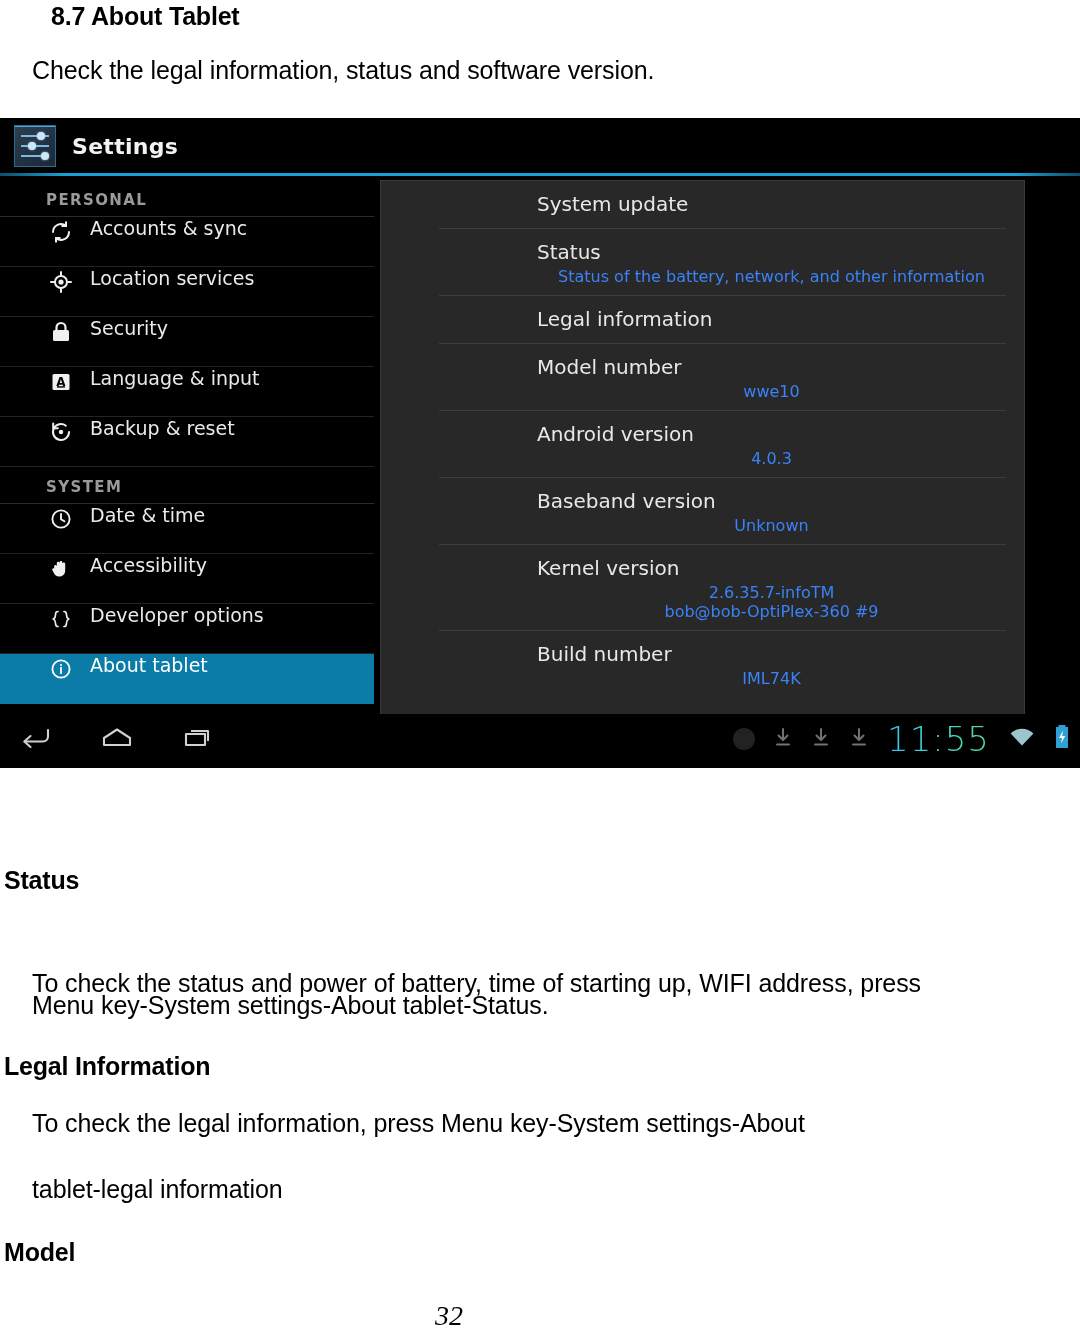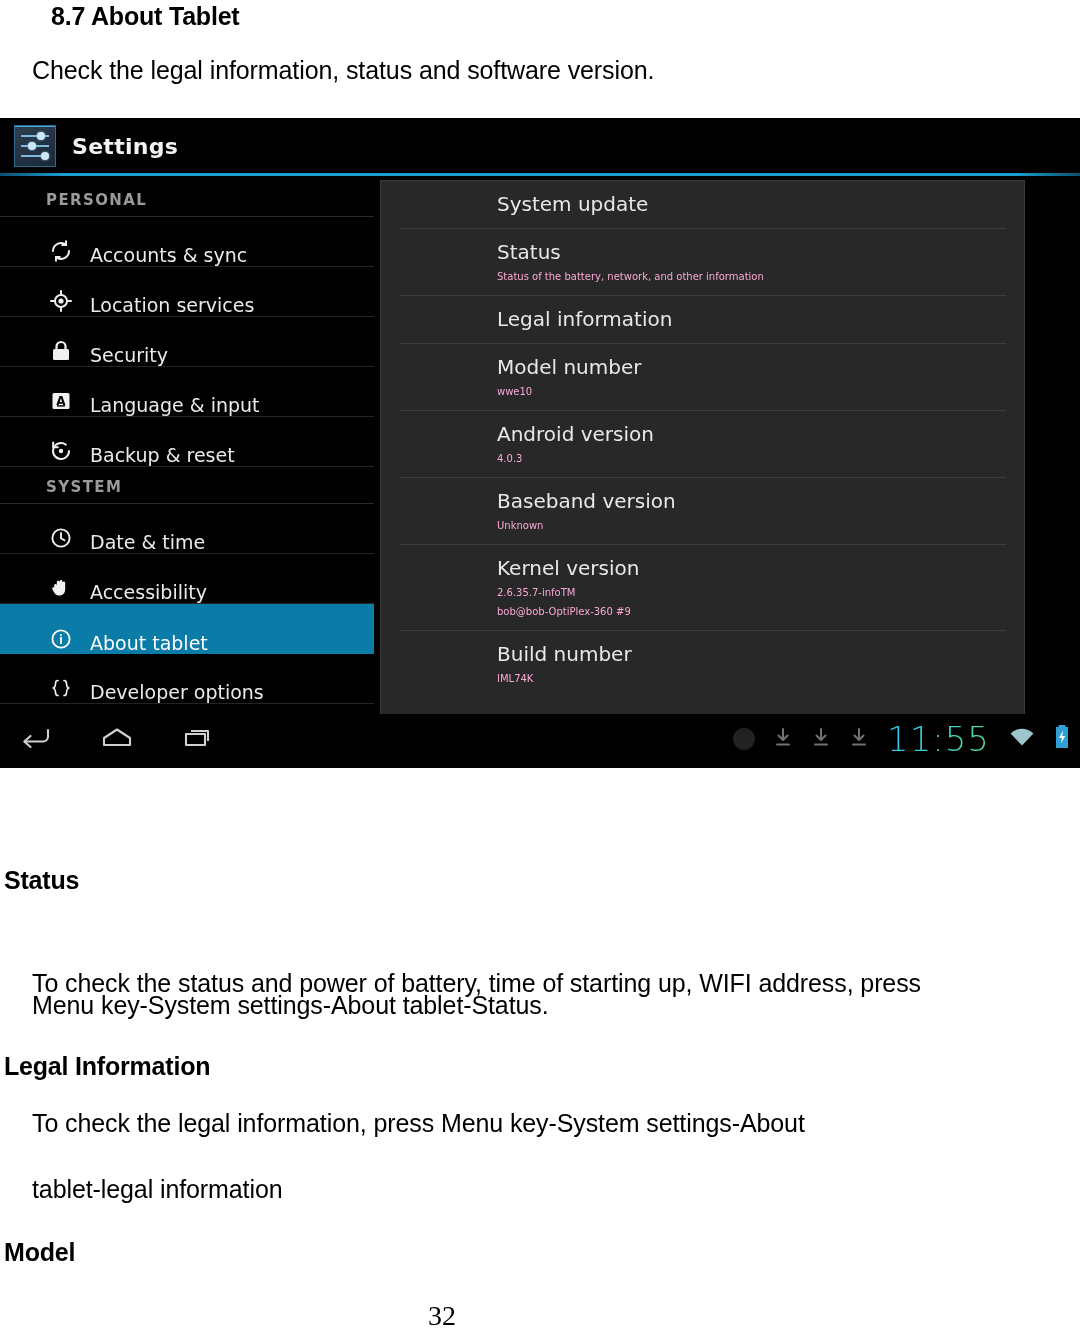--- a/index.html
+++ b/index.html
@@ -44,26 +44,27 @@
   #status-para-2  { left: 4px;  top: 990px; width: 1062px; }
 
   #legal-heading  { left: 4px;  top: 1052px; }
   #legal-para-1   { left: 4px;  top: 1108px; width: 1058px; }
   #legal-para-2   { left: 4px;  top: 1174px; width: 1058px; }
 
   #model-heading  { left: 4px;  top: 1238px; }
 
   #page-number {
     position: absolute;
-    left: 0;
+    left: 7px;
     top: 1300px;
     width: 884px;
     text-align: center;
     font-family: "Liberation Serif", serif;
     font-size: 28px;
+    font-style: italic;
   }
 
   
   #tablet-shot {
     position: absolute;
     left: 0;
     top: 118px;
     width: 1080px;
     height: 650px;
     background: #000000;
@@ -142,21 +143,21 @@
     font-size: 15px;
     font-weight: bold;
     letter-spacing: 1.4px;
     padding: 11px 0 7px 46px;
     border-bottom: 1px solid #2b2b2b;
     margin-right: 4px;
   }
   .nav-item {
     height: 50px;
     display: flex;
-    align-items: flex-end;
+    align-items: flex-start;
     border-bottom: 1px solid #242424;
     margin-right: 4px;
     padding-left: 46px;
     box-sizing: border-box;
   }
   .nav-item .nav-icon {
     width: 30px;
     height: 30px;
     flex: 0 0 30px;
     display: flex;
@@ -180,37 +181,39 @@
   
   .right-pane {
     position: absolute;
     left: 380px; top: 0;
     width: 645px;
     height: 596px;
     background: #282828;
     border: 1px solid #3a3a3a;
     box-sizing: border-box;
     overflow: hidden;
+    padding-left: 40px;
   }
   .detail-item {
     padding: 9px 0 9px 98px;
     border-bottom: 1px solid #3d3d3d;
     box-sizing: border-box;
     margin: 0 18px;
   }
   .detail-item:last-child { border-bottom: none; }
   .detail-title {
     color: #e8e8e8;
     font-size: 20px;
     line-height: 29px;
   }
   .detail-sub {
-    color: #f9a8d4;
-    font-size: 10px;
+    color: #3b82f6;
+    font-size: 16px;
     line-height: 19px;
+    text-align: center;
   }
 
   
   .system-bar {
     position: absolute;
     left: 0; top: 596px;
     width: 1080px; height: 54px;
     background: #000;
   }
   .sysbar-left {
@@ -347,39 +350,39 @@
 
       <div class="nav-item">
         <span class="nav-icon">
           <svg width="24" height="24" viewBox="0 0 24 24" fill="#f0f0f0">
             <path d="M5.2 12.8V9.4c0-.7.6-1.3 1.3-1.3s1.3.6 1.3 1.3V6.1c0-.8.6-1.4 1.4-1.4s1.4.6 1.4 1.4v-.6c0-.8.6-1.4 1.4-1.4s1.4.6 1.4 1.4v1.3c0-.8.6-1.4 1.4-1.4s1.4.6 1.4 1.4v6.8c0 3.4-2.3 6-5.9 6-3.1 0-4.5-1.6-5.6-3.8l-1.3-2.6c-.4-.8 0-1.6.8-1.9.7-.2 1.3.1 1.6.8z"></path>
           </svg>
         </span>
         <span class="nav-label">Accessibility</span>
       </div>
 
+      <div class="nav-item">
+        <span class="nav-icon">
+          <svg width="26" height="24" viewBox="0 0 26 24" fill="none" stroke="#f0f0f0" stroke-width="1.7" stroke-linecap="round">
+            <path d="M10 4.5c-2 0-2.4 1-2.4 2.8 0 1.8-.3 3.6-2.1 4.7 1.8 1.1 2.1 2.9 2.1 4.7 0 1.8.4 2.8 2.4 2.8"></path>
+            <path d="M16 4.5c2 0 2.4 1 2.4 2.8 0 1.8.3 3.6 2.1 4.7-1.8 1.1-2.1 2.9-2.1 4.7 0 1.8-.4 2.8-2.4 2.8"></path>
+          </svg>
+        </span>
+        <span class="nav-label">Developer options</span>
+      </div>
+
       <div class="nav-item selected">
         <span class="nav-icon">
           <svg width="24" height="24" viewBox="0 0 24 24" fill="none" stroke="#ffffff" stroke-width="1.8" stroke-linecap="round">
             <circle cx="12" cy="12" r="8.6"></circle>
               <path d="M12 10.6v5.6"></path>
               <circle cx="12" cy="7.9" r="1" fill="#fff" stroke="none"></circle>
           </svg>
         </span>
         <span class="nav-label">About tablet</span>
-      </div>
-
-      <div class="nav-item">
-        <span class="nav-icon">
-          <svg width="26" height="24" viewBox="0 0 26 24" fill="none" stroke="#f0f0f0" stroke-width="1.7" stroke-linecap="round">
-            <path d="M10 4.5c-2 0-2.4 1-2.4 2.8 0 1.8-.3 3.6-2.1 4.7 1.8 1.1 2.1 2.9 2.1 4.7 0 1.8.4 2.8 2.4 2.8"></path>
-            <path d="M16 4.5c2 0 2.4 1 2.4 2.8 0 1.8.3 3.6 2.1 4.7-1.8 1.1-2.1 2.9-2.1 4.7 0 1.8-.4 2.8-2.4 2.8"></path>
-          </svg>
-        </span>
-        <span class="nav-label">Developer options</span>
       </div>
 
     </div>
 
     <div class="right-pane">
 
       <div class="detail-item">
         <div class="detail-title">System update</div>
       </div>
 

